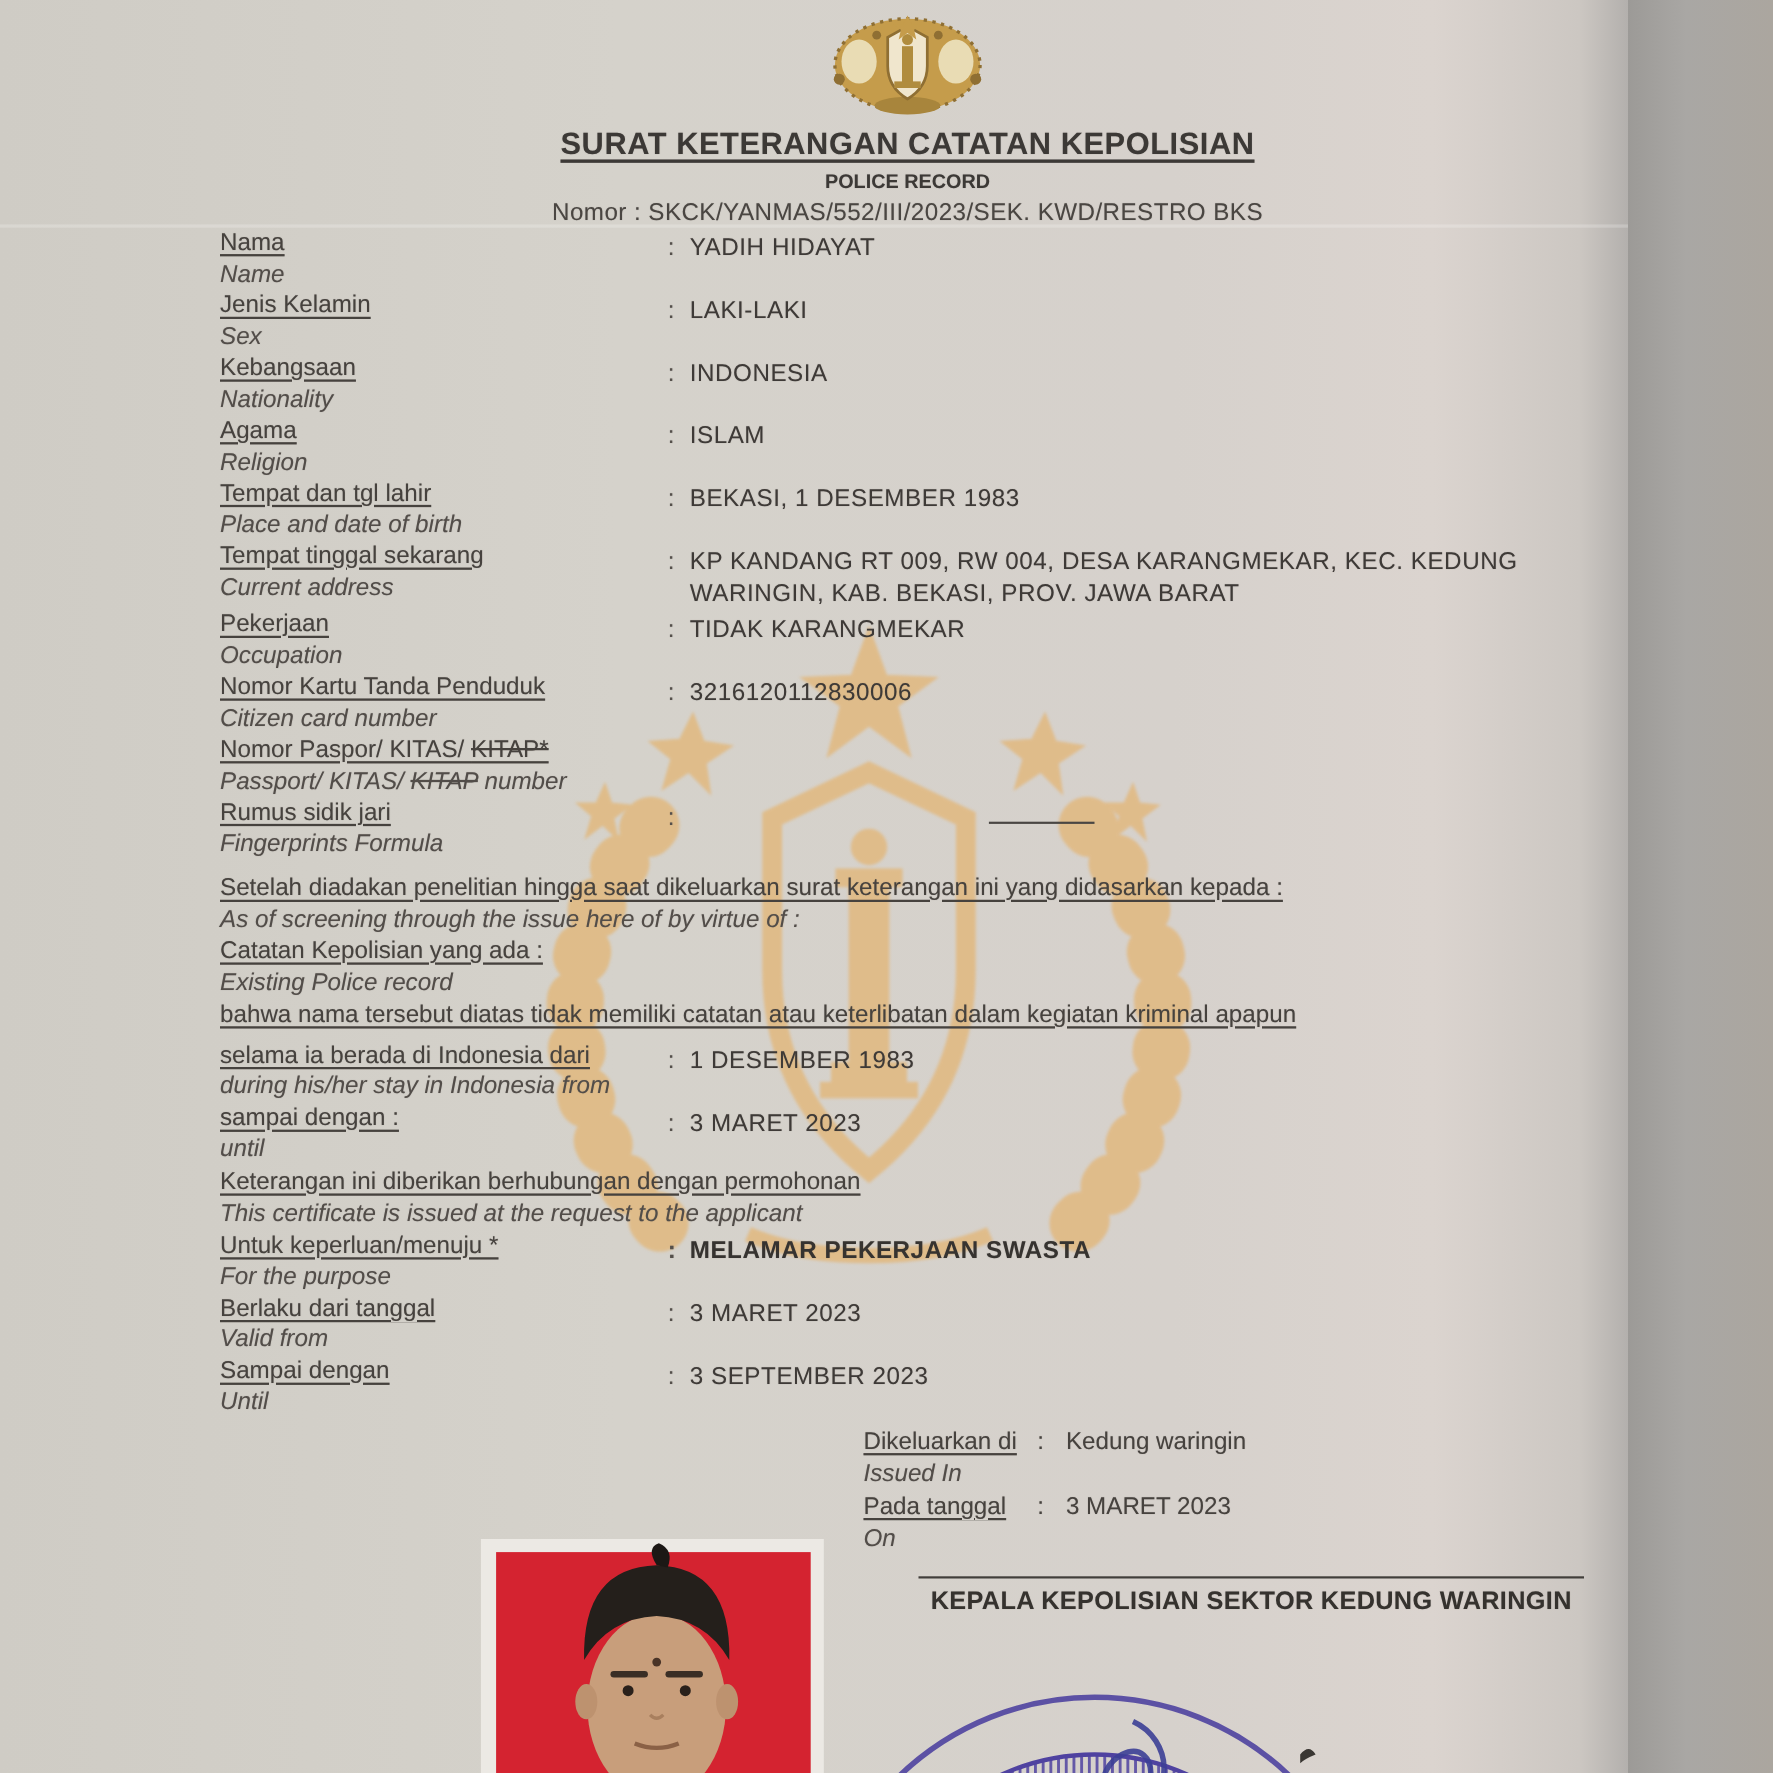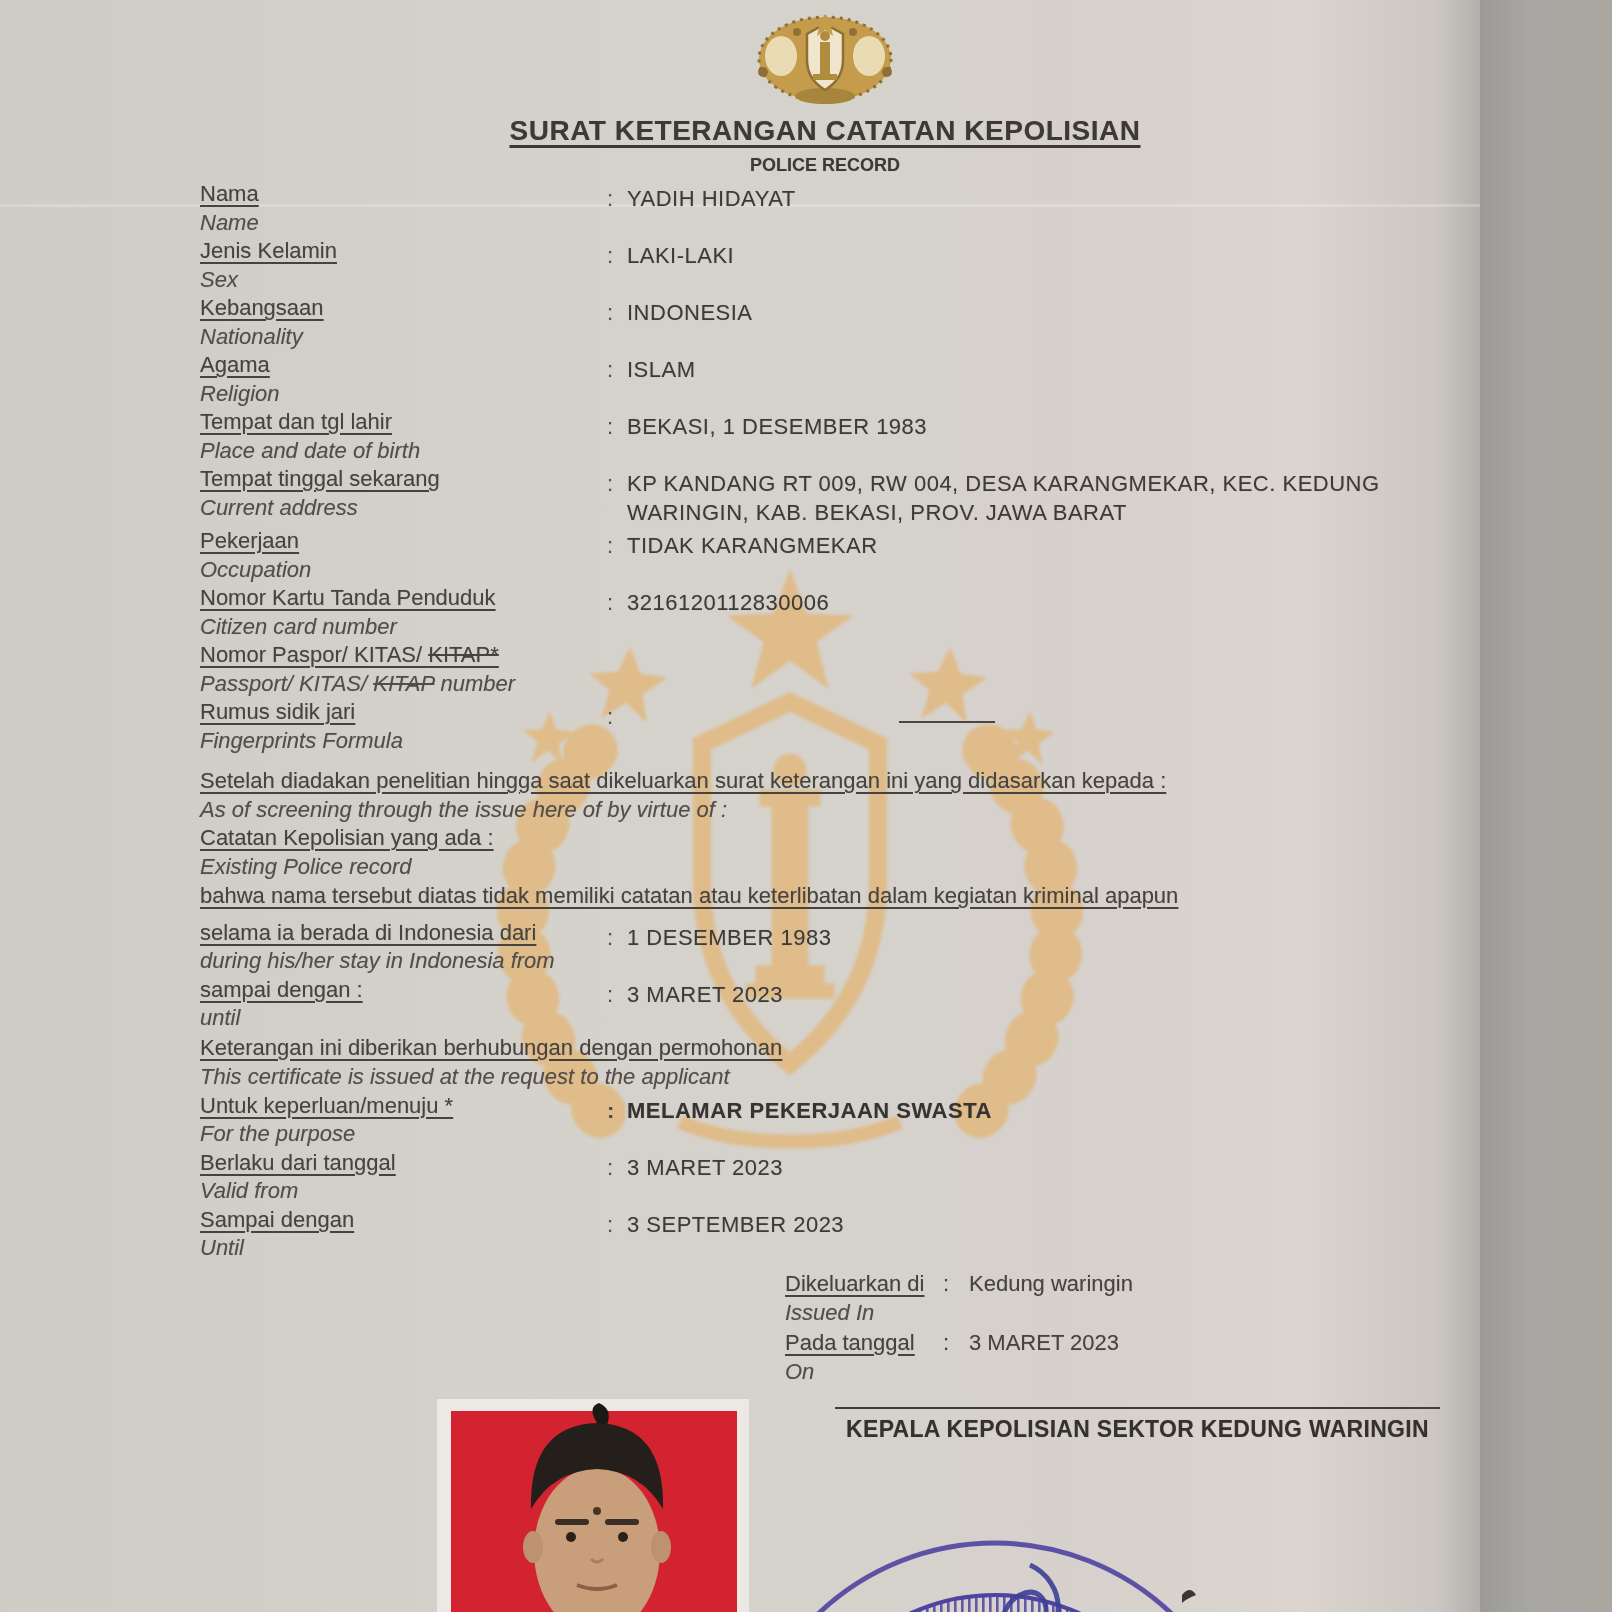--- a/index.html
+++ b/index.html
@@ -90,20 +90,25 @@
         <rect x="76" y="62" width="24" height="6" fill="#b08c3e"></rect>
         <circle cx="88" cy="24" r="5" fill="#b08c3e"></circle>
         <polygon points="88,2 92,10 101,10 94,15 96,24 88,18 80,24 82,15 75,10 84,10" fill="#c59c4b"></polygon>
         <circle cx="26" cy="60" r="5" fill="#8f6f33"></circle>
         <circle cx="150" cy="60" r="5" fill="#8f6f33"></circle>
         <circle cx="60" cy="20" r="4" fill="#8f6f33"></circle>
         <circle cx="116" cy="20" r="4" fill="#8f6f33"></circle>
       </svg>
       <div class="title">SURAT KETERANGAN CATATAN KEPOLISIAN</div>
       <div class="subtitle">POLICE RECORD</div>
+      <div class="nomor">
+        <span>Nomor</span>
+        <span>:</span>
+        <span>SKCK/YANMAS/552/III/2023/SEK. KWD/RESTRO BKS</span>
+      </div>
     </div>
 
 
     <div class="frow">
       <div class="flabel"><span class="u">Nama</span><br><span class="it">Name</span></div>
       <div class="fval">
           <span class="colon">:</span>
           <span>YADIH HIDAYAT</span>
         </div>
     </div>

